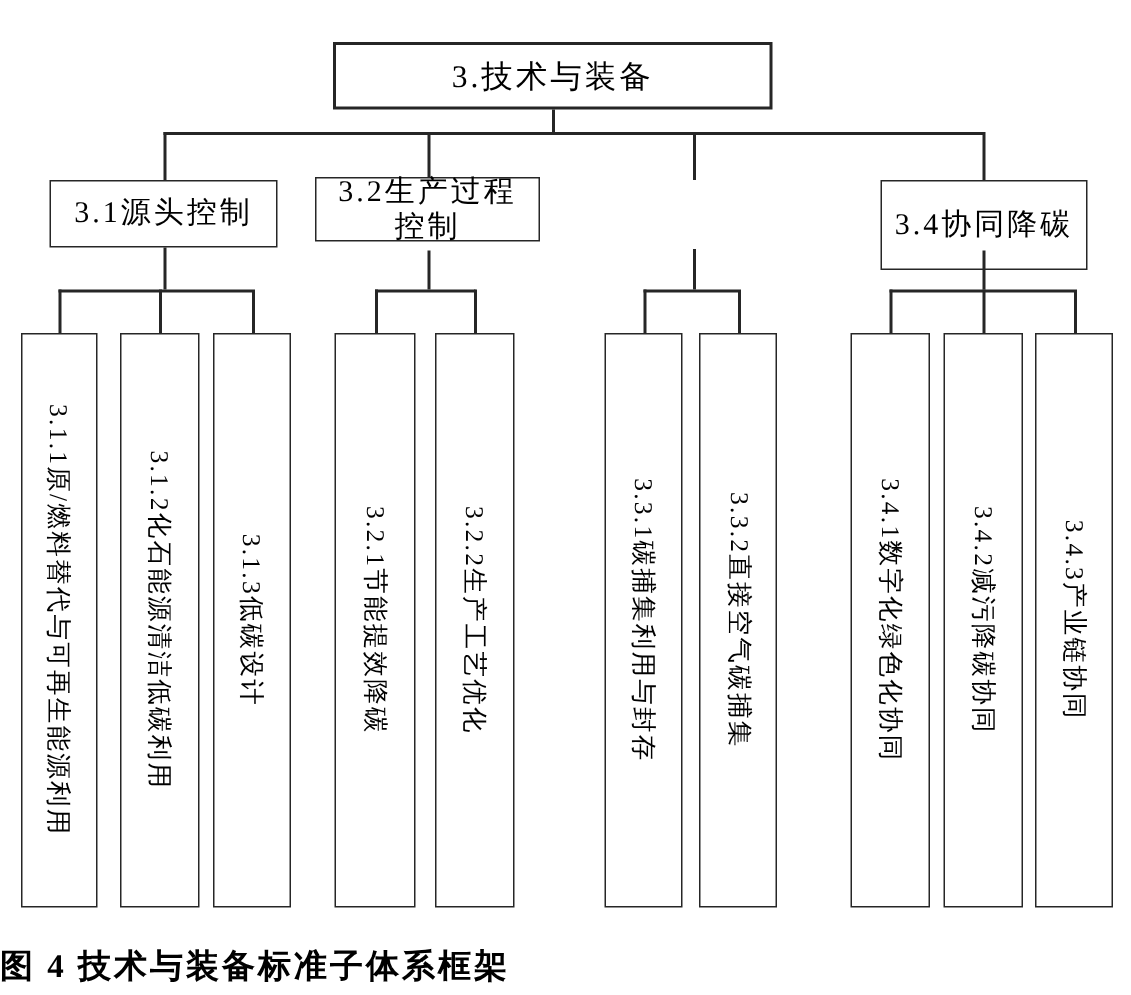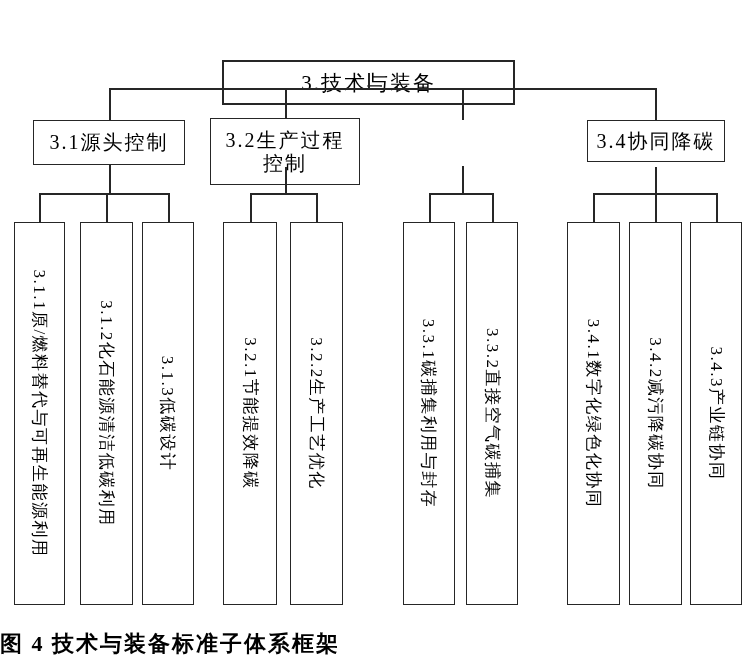--- a/index.html
+++ b/index.html
@@ -60,33 +60,33 @@
     font-size:22px;
     font-weight:bold;
     letter-spacing:2px;
   }
 </style>
 </head>
 <body>
 
 <div class="canvas">
 
-  <div class="box root-box" style="left:222px;top:28px;width:293px;height:45px;margin-top:32px;">3.技术与装备</div>
+  <div class="box root-box" style="left:222px;top:28px;width:293px;height:45px;">3.技术与装备</div>
 
   <div class="vl" style="left:368px;top:73px;height:15px;"></div>
   <div class="hl" style="left:109px;top:88px;width:547px;"></div>
   <div class="vl" style="left:109px;top:88px;height:32px;"></div>
   <div class="vl" style="left:285px;top:88px;height:30px;"></div>
   <div class="vl" style="left:462px;top:88px;height:32px;"></div>
   <div class="vl" style="left:655px;top:88px;height:32px;"></div>
 
   <div class="box l2-box" style="left:33px;top:120px;width:152px;height:45px;">3.1源头控制</div>
-  <div class="box l2-box" style="left:210px;top:118px;width:150px;height:67px;">3.2生产过程
+  <div class="box l2-box" style="left:210px;top:118px;width:150px;height:43px;">3.2生产过程
 控制</div>
-  <div class="box l2-box" style="left:587px;top:120px;width:138px;height:42px;">3.4协同降碳</div>
+  <div class="box l2-box" style="left:587px;top:120px;width:138px;height:60px;">3.4协同降碳</div>
 
   <div class="vl" style="left:109px;top:165px;height:28px;"></div>
   <div class="hl" style="left:39px;top:193px;width:129px;"></div>
   <div class="vl" style="left:39px;top:193px;height:29px;"></div>
   <div class="vl" style="left:106px;top:193px;height:29px;"></div>
   <div class="vl" style="left:168px;top:193px;height:29px;"></div>
 
   <div class="vl" style="left:285px;top:167px;height:26px;"></div>
   <div class="hl" style="left:250px;top:193px;width:67px;"></div>
   <div class="vl" style="left:250px;top:193px;height:29px;"></div>

